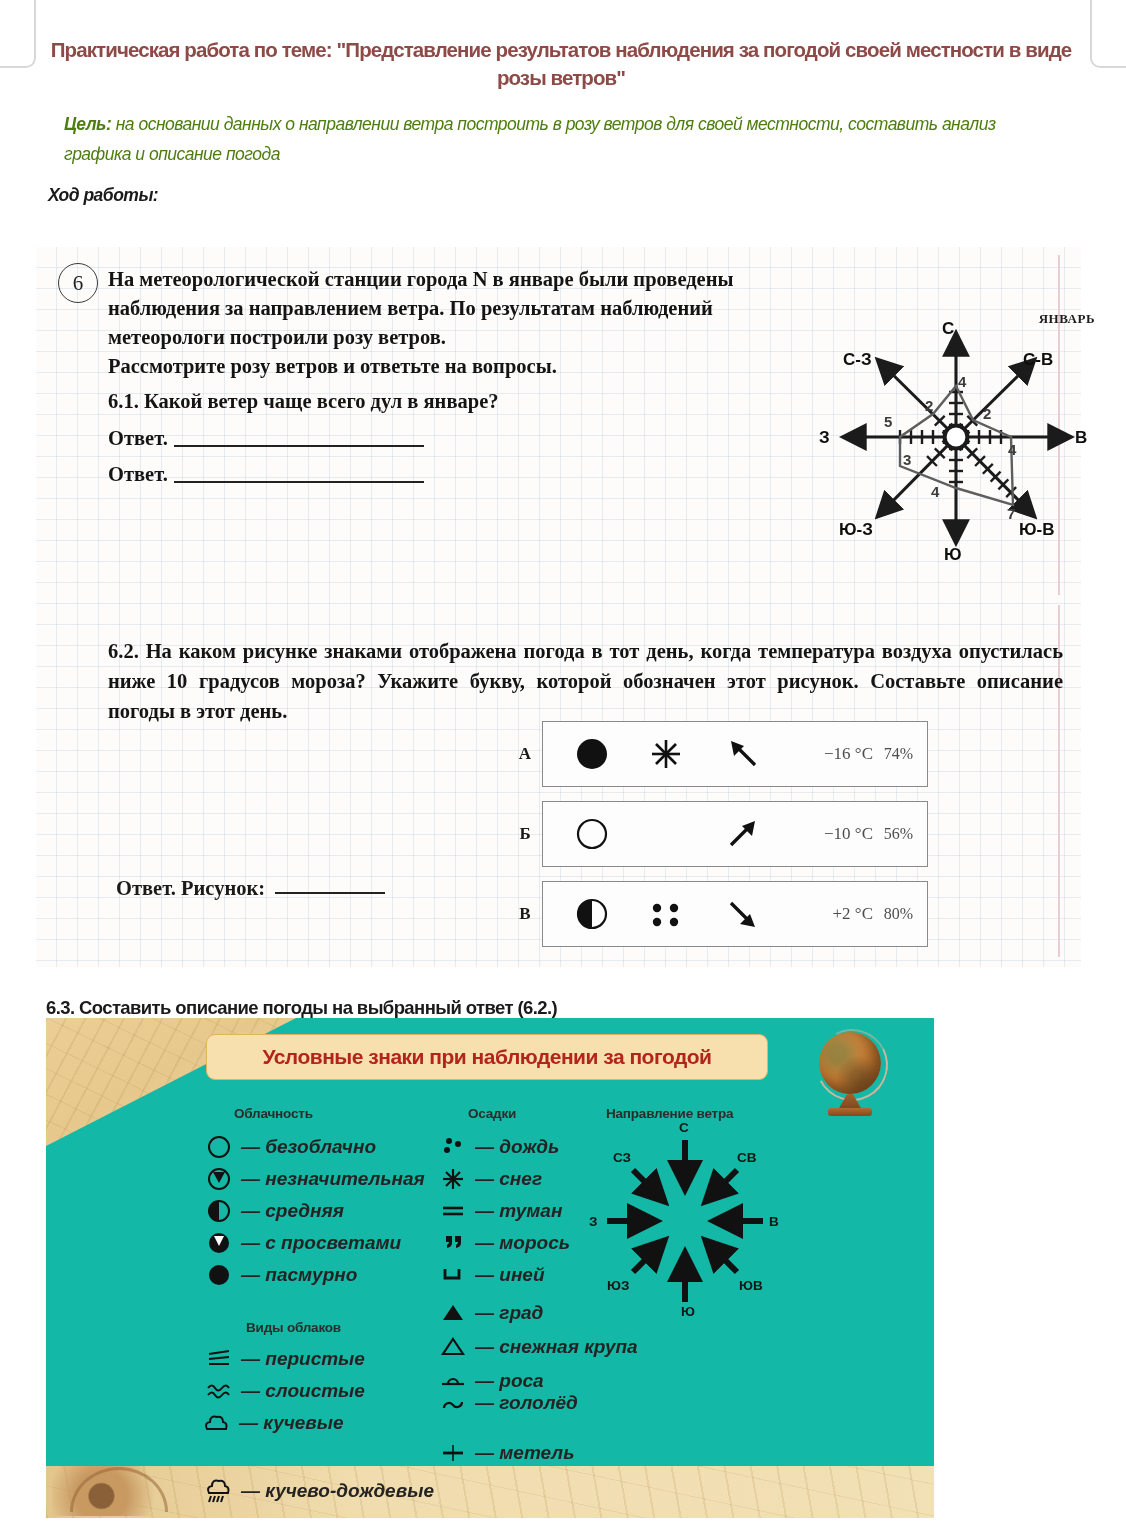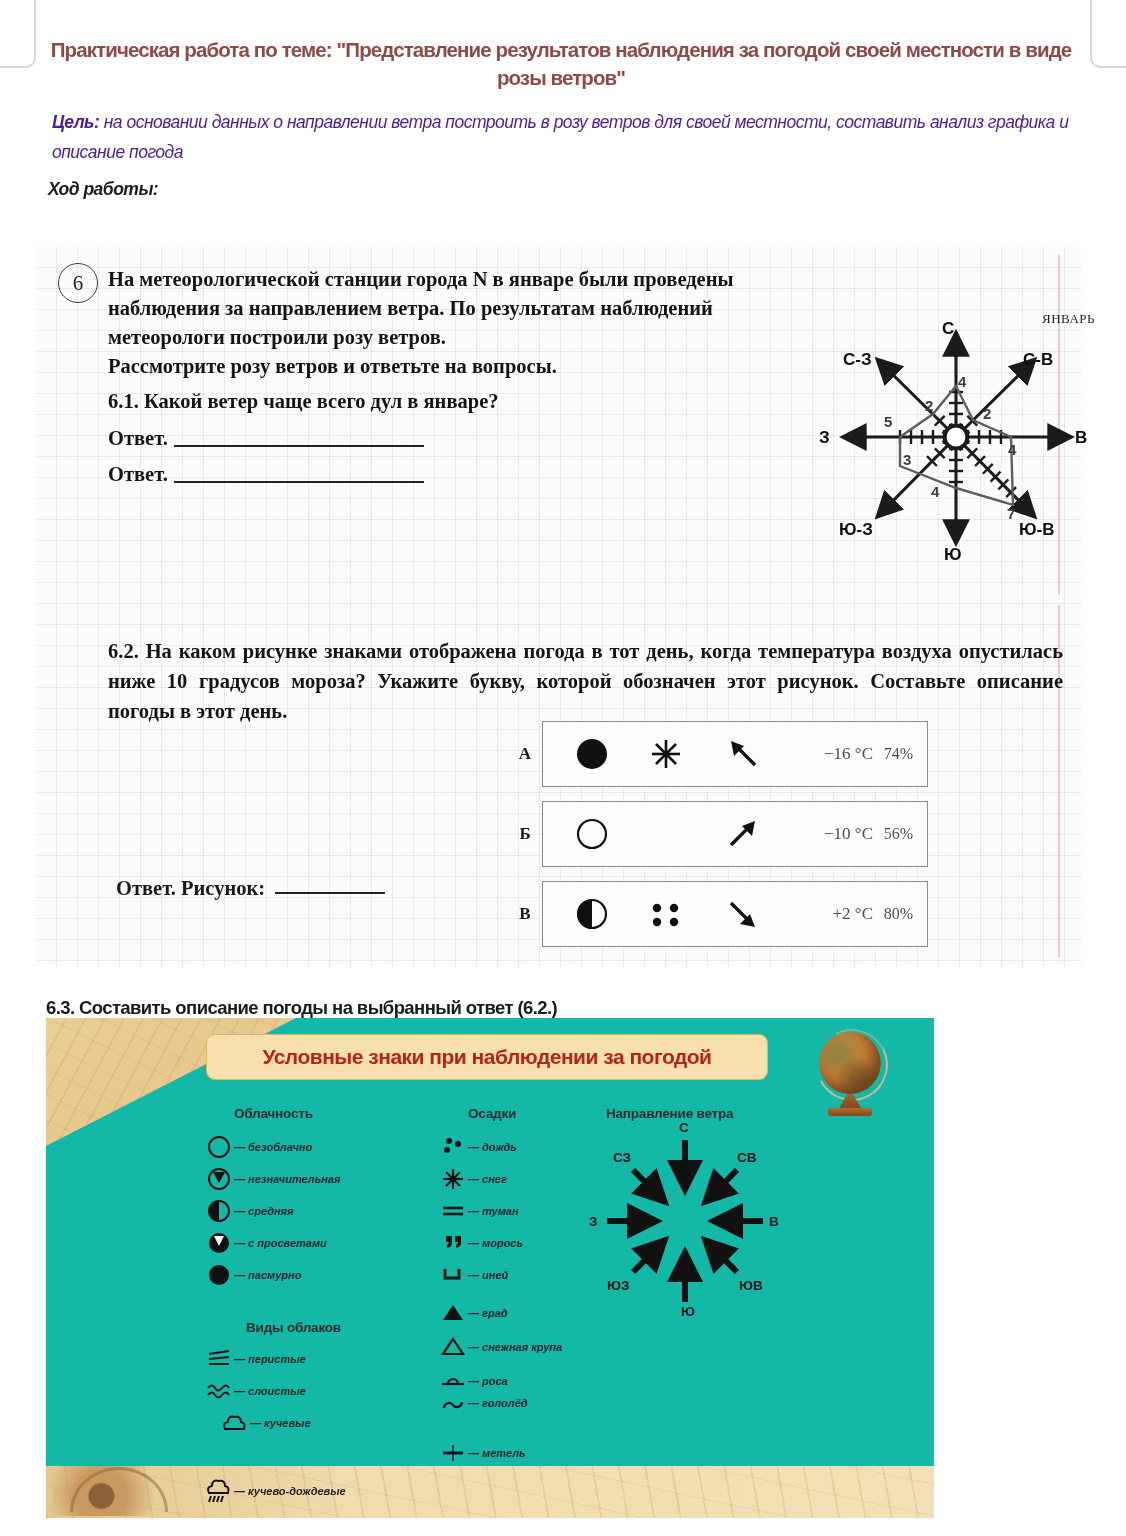--- a/index.html
+++ b/index.html
@@ -17,21 +17,21 @@
   .corner-frame.right{right:-58px;top:-36px;border-radius:0 0 0 10px;}
 
   
   .head-wrap{position:absolute;left:48px;top:36px;width:1032px;}
   .doc-title{
     color:#8d4a46;font-size:20.5px;font-weight:700;line-height:1.38;
     text-align:center;letter-spacing:-0.9px;margin:0 6px 14px 0;
   }
   .goal-line{
     font-size:17.5px;font-style:italic;line-height:1.72;
-    letter-spacing:-0.5px;color:#4c1d95;margin:4px;
+    letter-spacing:-0.5px;color:#4d7c0f;margin:16px;
   }
   .goal-line b{font-style:italic;font-weight:700;}
   .steps{
     font-size:17.5px;font-weight:700;font-style:italic;letter-spacing:-0.5px;
     margin:12px 0 0 0;color:#1a1a1a;
   }
 
   
   .sheet{
     position:absolute;left:36px;top:247px;width:1045px;height:720px;
@@ -62,21 +62,21 @@
   .ans-rule{flex:0 0 250px;height:2px;background:#222;margin-bottom:6px;}
   .q-sans{
     font-family:"Liberation Sans", sans-serif;font-weight:700;font-size:19px;
     letter-spacing:-0.4px;margin-top:10px !important;
   }
 
   
   .rose{position:absolute;left:775px;top:58px;width:290px;height:260px;}
   .rose .month{
     position:absolute;right:6px;top:6px;font-family:"Liberation Serif", serif;
-    font-weight:400;font-size:13px;letter-spacing:.5px;color:#1d1d1d;
+    font-weight:700;font-size:13px;letter-spacing:.5px;color:#1d1d1d;
   }
   .rose-lab{position:absolute;font-weight:700;font-size:17px;color:#0f0f0f;
     font-family:"Liberation Sans", sans-serif;}
 
   
   .q62{
     position:absolute;left:72px;top:368px;width:955px;
     font-family:"Liberation Serif", serif;font-weight:700;font-size:20.5px;
     line-height:1.48;color:#141414;text-align:justify;
   }
@@ -162,22 +162,22 @@
   }
   .globe .base{
     position:absolute;left:12px;top:80px;width:44px;height:8px;border-radius:3px;
     background:linear-gradient(#b06c31,#83491d);
   }
 
   .col-head{
     position:absolute;font-size:13.5px;font-weight:700;color:#2b2b2b;letter-spacing:-0.2px;
   }
   .leg-item{
-    position:absolute;display:flex;align-items:center;
-    font-size:11px;font-style:italic;font-weight:700;color:#232323;white-space:nowrap;
+    position:absolute;display:flex;align-items:center;gap:7px;
+    font-size:19px;font-style:italic;font-weight:700;color:#232323;white-space:nowrap;
   }
   .leg-ico{width:30px;height:26px;display:flex;align-items:center;justify-content:center;flex:0 0 30px;}
 
   .wind-compass{position:absolute;left:585px;top:1118px;width:200px;height:206px;}
   .wc-lab{position:absolute;font-size:13.5px;font-weight:700;color:#161616;}
 </style>
 </head>
 <body>
 
 <div class="corner-frame left"></div>
@@ -476,21 +476,21 @@
   </div>
   <div class="leg-item" style="left:158px;top:360px;">
     <span class="leg-ico">
       <svg width="26" height="22" viewBox="0 0 26 22" stroke="#111" stroke-width="2" fill="none">
         <path d="M2,8 q4,-5 7,0 t7,0 t7,0"></path>
           <path d="M2,15 q4,-5 7,0 t7,0 t7,0"></path>
       </svg>
     </span>
     <span>— слоистые</span>
   </div>
-  <div class="leg-item" style="left:174px;top:392px;">
+  <div class="leg-item" style="left:156px;top:392px;">
     <span class="leg-ico">
       <svg width="28" height="22" viewBox="0 0 28 22" stroke="#111" stroke-width="2" fill="none">
         <path d="M4,17 q-3,-6 3,-7 q0,-7 7,-5 q6,-1 6,5 q5,1 3,7 Z"></path>
       </svg>
     </span>
     <span>— кучевые</span>
   </div>
   <div class="leg-item" style="left:158px;top:424px;margin-top:36px;">
     <span class="leg-ico">
       <svg width="28" height="26" viewBox="0 0 28 26" stroke="#111" stroke-width="2" fill="none">

